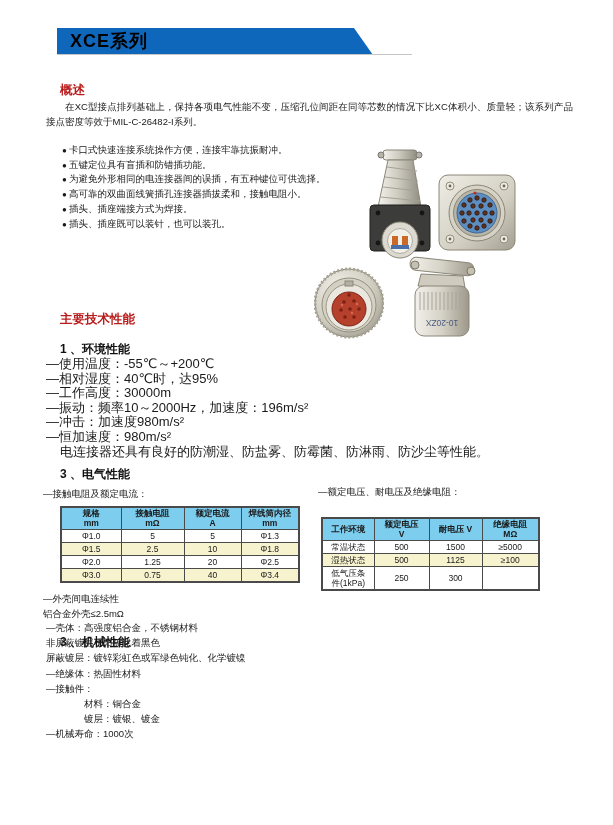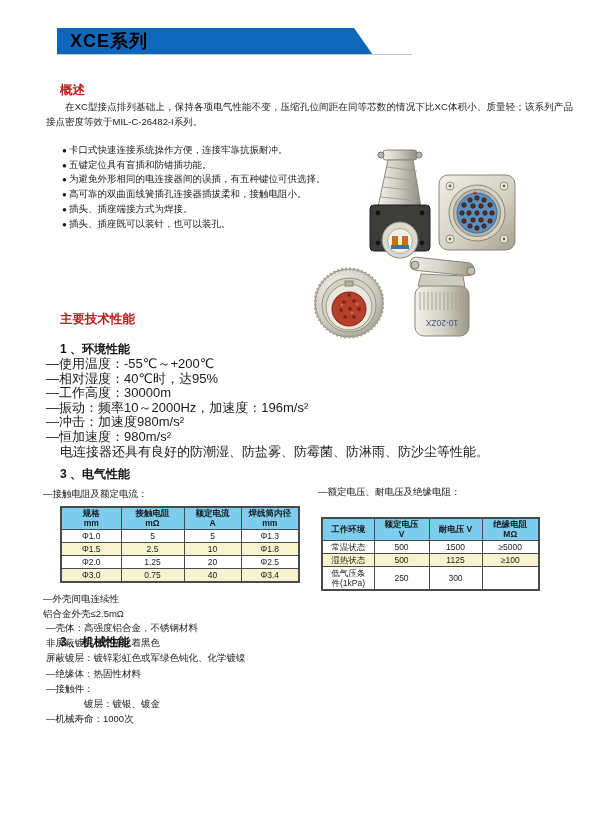--- a/index.html
+++ b/index.html
@@ -299,17 +299,18 @@
   <div class="abs caption" style="left:43px;top:593px;">—外壳间电连续性</div>
   <div class="abs caption" style="left:43px;top:608px;">铝合金外壳≤2.5mΩ</div>
 
   <div class="abs h-sub" style="left:60px;top:634px;">3 、机械性能</div>
   <div class="abs mechlist" style="left:46px;top:620px;">
     <div>—壳体：高强度铝合金，不锈钢材料</div>
     <div>非屏蔽镀层：阳极化着黑色</div>
     <div>屏蔽镀层：镀锌彩虹色或军绿色钝化、化学镀镍</div>
     <div>—绝缘体：热固性材料</div>
     <div>—接触件：</div>
+    <div class="indent2">材料：铜合金</div>
     <div class="indent2">镀层：镀银、镀金</div>
     <div>—机械寿命：1000次</div>
   </div>
 
 </div>
 
 </body></html>

